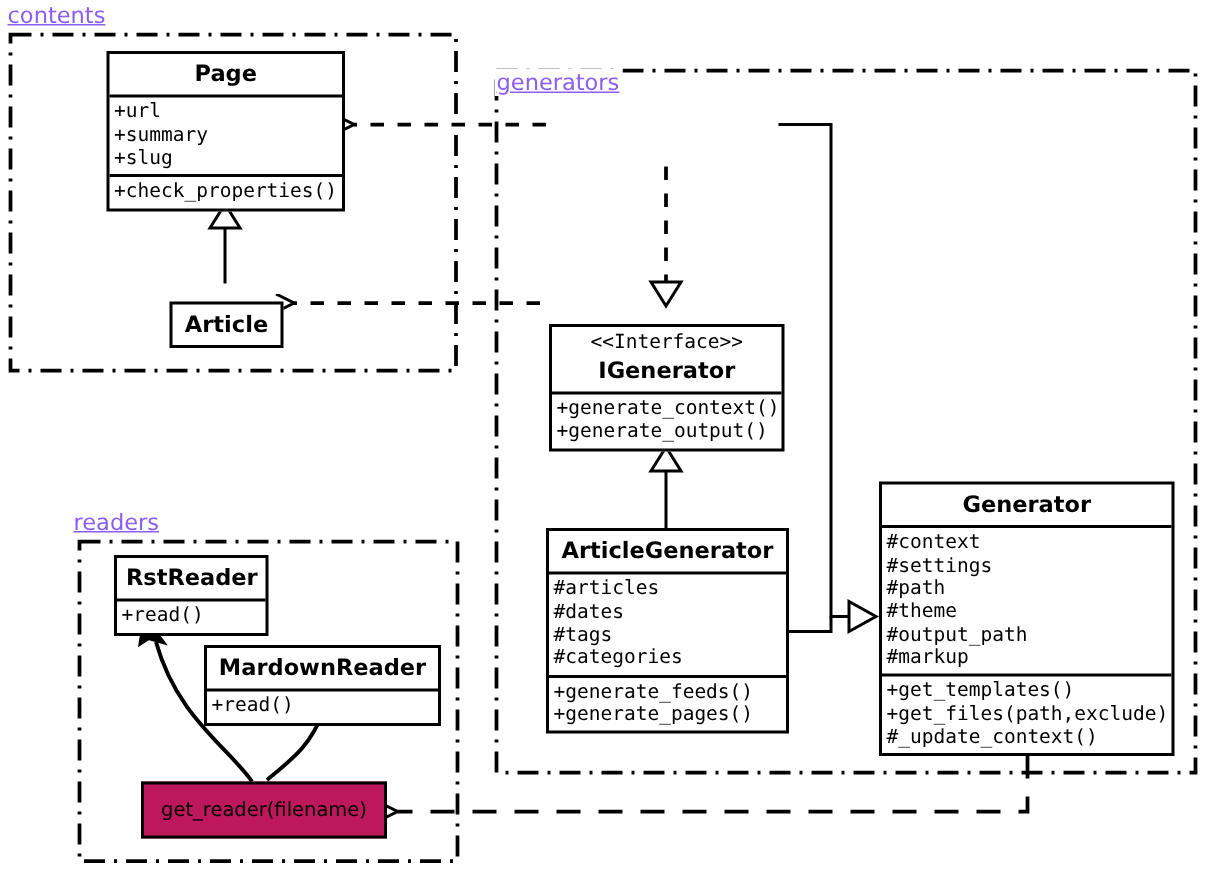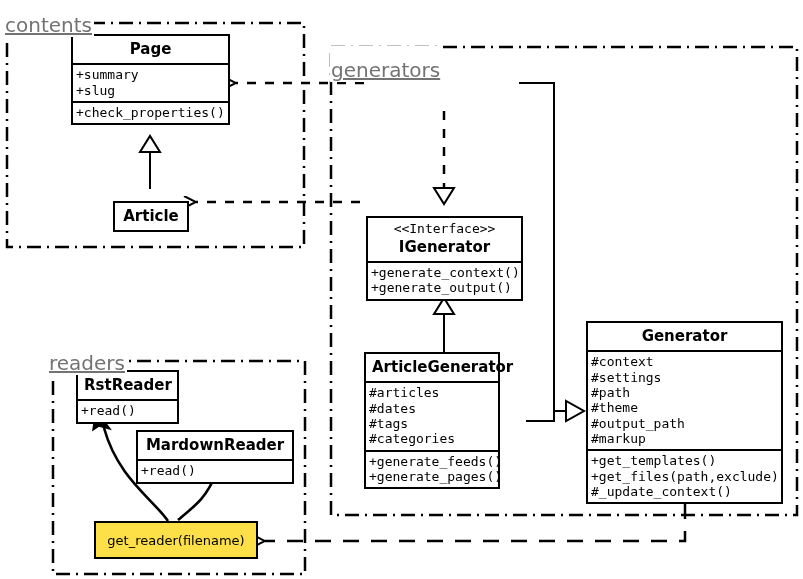--- a/index.html
+++ b/index.html
@@ -57,38 +57,38 @@
     font-size: 13px;
     line-height: 1.18;
   }
   .uml-compartment div { white-space: nowrap; }
 
   
   .func-box {
     position: absolute;
     box-sizing: border-box;
     border: 2px solid #000;
-    background: #fde047;
+    background: #be185d;
     z-index: 5;
     display: flex;
     align-items: center;
     justify-content: center;
     font-size: 13px;
     font-family: "DejaVu Sans", sans-serif;
   }
 
   
   .pkg-label {
     position: absolute;
-    font-size: 20px;
+    font-size: 15px;
     font-family: "DejaVu Sans", sans-serif;
-    color: #737373;
+    color: #8b5cf6;
     z-index: 6;
     background: #fff;
-    padding: 12px 2px 0 1px;
+    padding: 0 2px 0 1px;
     text-decoration: underline;
   }
 </style>
 </head>
 <body>
 
 <div id="canvas">
 
   <svg class="layer" id="pkg-layer">
       <rect x="7" y="23" width="297" height="224" fill="none" stroke="#000000" stroke-width="2.5" stroke-dasharray="14 6 2 6"></rect>
@@ -153,20 +153,21 @@
 
     <g>
       <path d="M 178,520 C 196,505 206,498 216,474" stroke="#000" stroke-width="2.6" fill="none"></path>
       <path d="M 223,456 L 209,471 L 217,471 L 224,476 Z" fill="#000" stroke="#000" stroke-width="1.5"></path>
     </g>
   </svg>
 
   <div class="uml-box" id="class-page" style="left:71px; top:34px; width:159px;">
     <div class="uml-title">Page</div>
     <div class="uml-compartment">
+      <div>+url</div>
       <div>+summary</div>
       <div>+slug</div>
     </div>
     <div class="uml-compartment">
       <div>+check_properties()</div>
     </div>
   </div>
 
   <div class="uml-box" id="class-article" style="left:113px; top:201px; width:76px;">
     <div class="uml-title">Article</div>
@@ -177,21 +178,21 @@
     <div class="uml-title">
       <span class="uml-stereotype">&lt;&lt;Interface&gt;&gt;</span>
       <span>IGenerator</span>
     </div>
     <div class="uml-compartment">
       <div>+generate_context()</div>
       <div>+generate_output()</div>
     </div>
   </div>
 
-  <div class="uml-box" id="class-article-generator" style="left:364px; top:352px; width:136px;">
+  <div class="uml-box" id="class-article-generator" style="left:364px; top:352px; width:162px;">
     <div class="uml-title">ArticleGenerator</div>
     <div class="uml-compartment">
       <div>#articles</div>
       <div>#dates</div>
       <div>#tags</div>
       <div>#categories</div>
     </div>
     <div class="uml-compartment">
       <div>+generate_feeds()</div>
       <div>+generate_pages()</div>

